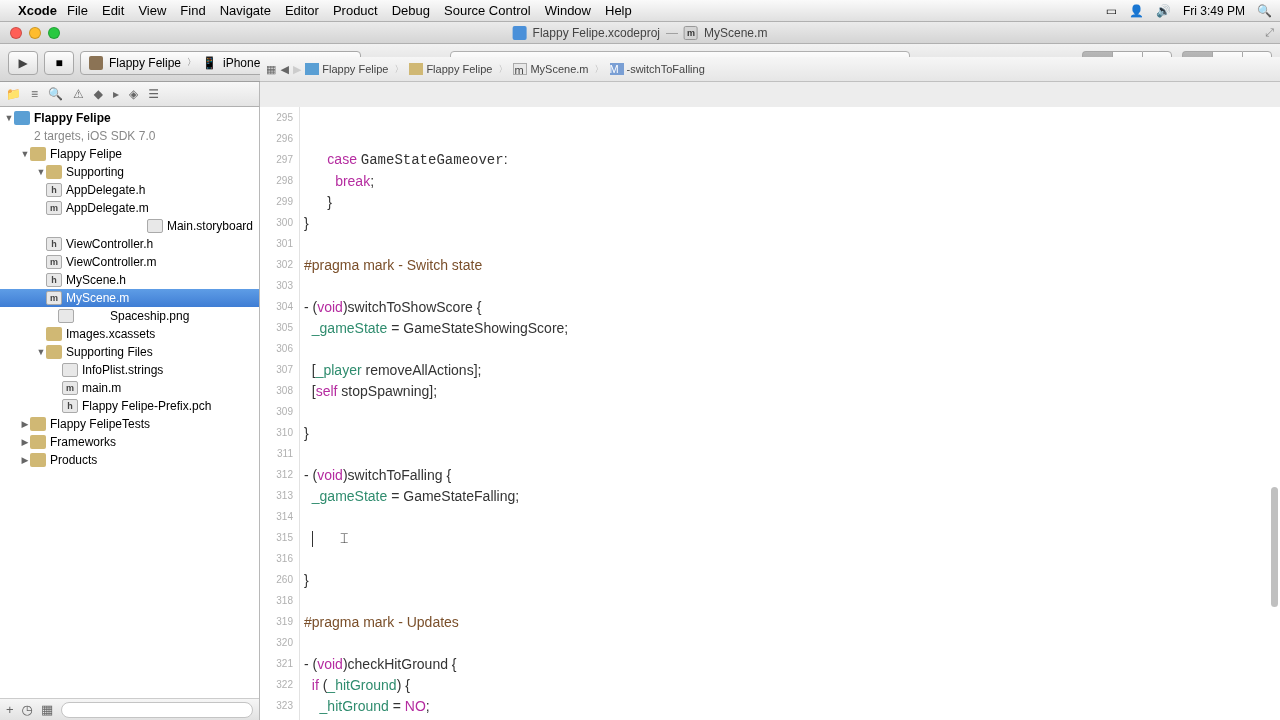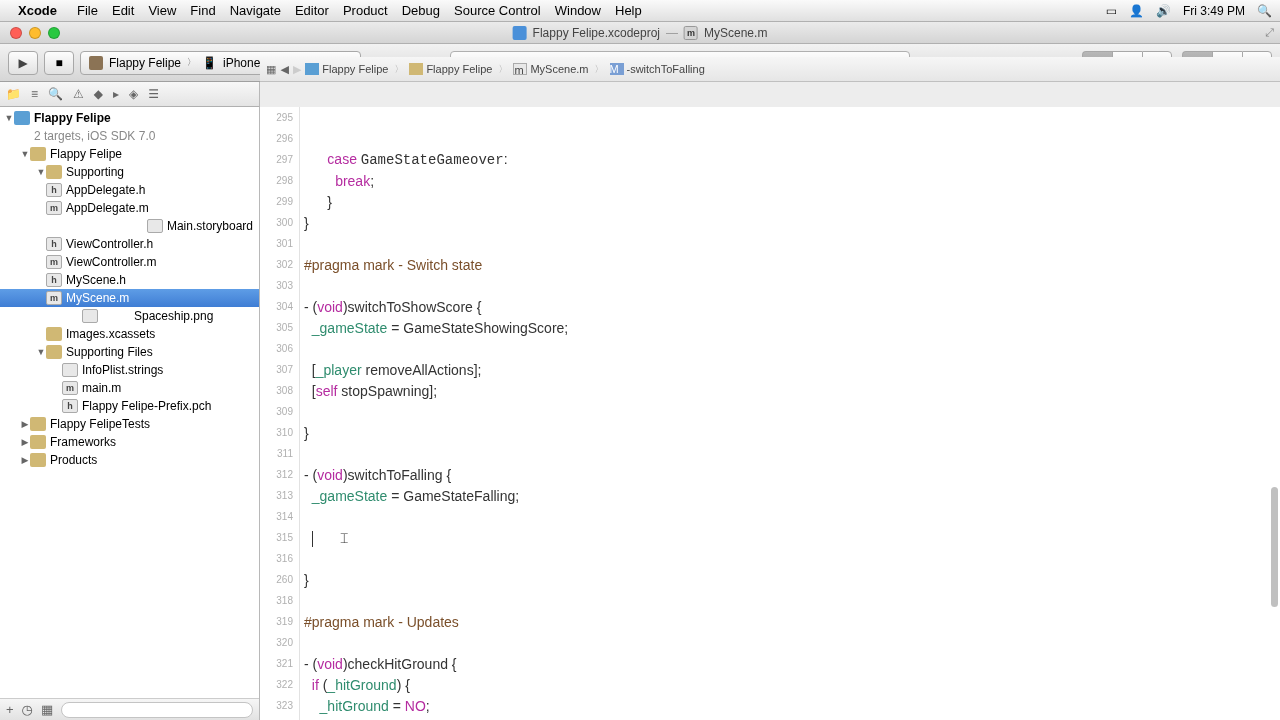--- a/index.html
+++ b/index.html
@@ -1,21 +1,21 @@
 <!DOCTYPE html>
 <html><head>
 <meta charset="utf-8">
 <style>
 * { margin: 0; padding: 0; box-sizing: border-box; font-family: -apple-system, "Lucida Grande", sans-serif; }
 body { width: 1280px; height: 720px; overflow: hidden; background: #ededed; font-size: 13px; }
 
 
 .menubar { height: 22px; background: linear-gradient(#fafafa, #e0e0e0); display: flex; align-items: center; padding: 0 8px; border-bottom: 1px solid #b0b0b0; }
 .menubar .apple { font-size: 14px; margin-right: 10px; }
-.menubar .app-name { font-weight: bold; margin-right: 20px; }
+.menubar .app-name { font-weight: bold; margin-right: 10px; }
 .menubar .menu-item { margin-right: 14px; cursor: default; }
 .menubar .right { margin-left: auto; display: flex; align-items: center; gap: 12px; }
 .menubar .right span { font-size: 12px; }
 
 
 .titlebar { height: 22px; background: linear-gradient(#ebebeb, #d4d4d4); display: flex; align-items: center; border-bottom: 1px solid #b0b0b0; position: relative; }
 .traffic { display: flex; gap: 7px; padding-left: 10px; }
 .tl { width: 12px; height: 12px; border-radius: 50%; border: 1px solid rgba(0,0,0,0.2); }
 .tl.red { background: #ff5f57; } .tl.yellow { background: #febc2e; } .tl.green { background: #28c840; }
 .title-center { position: absolute; left: 50%; transform: translateX(-50%); display: flex; gap: 6px; align-items: flex-start; color: #444; font-size: 12px; }
@@ -235,21 +235,21 @@
         <div class="row" style="padding-left: 36px;">
           <span class="disclosure"></span>
           <span class="ficon h">h</span>
           <span>MyScene.h</span>
         </div>
         <div class="row selected" style="padding-left: 36px;">
           <span class="disclosure"></span>
           <span class="ficon m">m</span>
           <span>MyScene.m</span>
         </div>
-        <div class="row" style="padding-left: 40px; gap: 32px;">
+        <div class="row" style="padding-left: 16px; gap: 32px;">
           <span class="disclosure"></span>
           <span class="ficon png"></span>
           <span>Spaceship.png</span>
         </div>
         <div class="row" style="padding-left: 36px;">
           <span class="disclosure"></span>
           <span class="ficon folder"></span>
           <span>Images.xcassets</span>
         </div>
         <div class="row" style="padding-left: 36px;">

